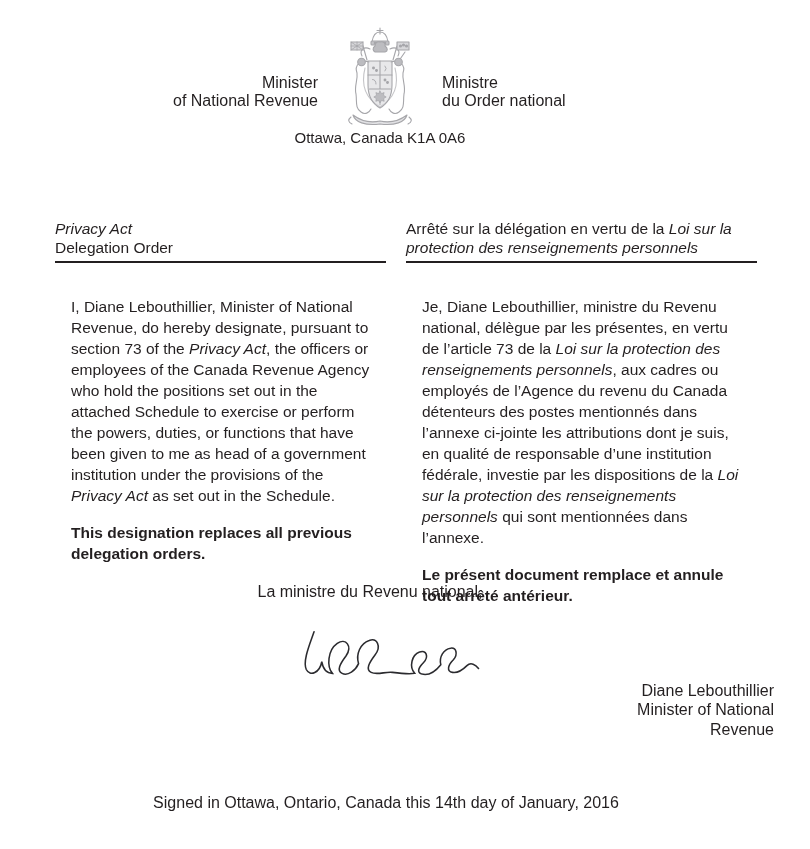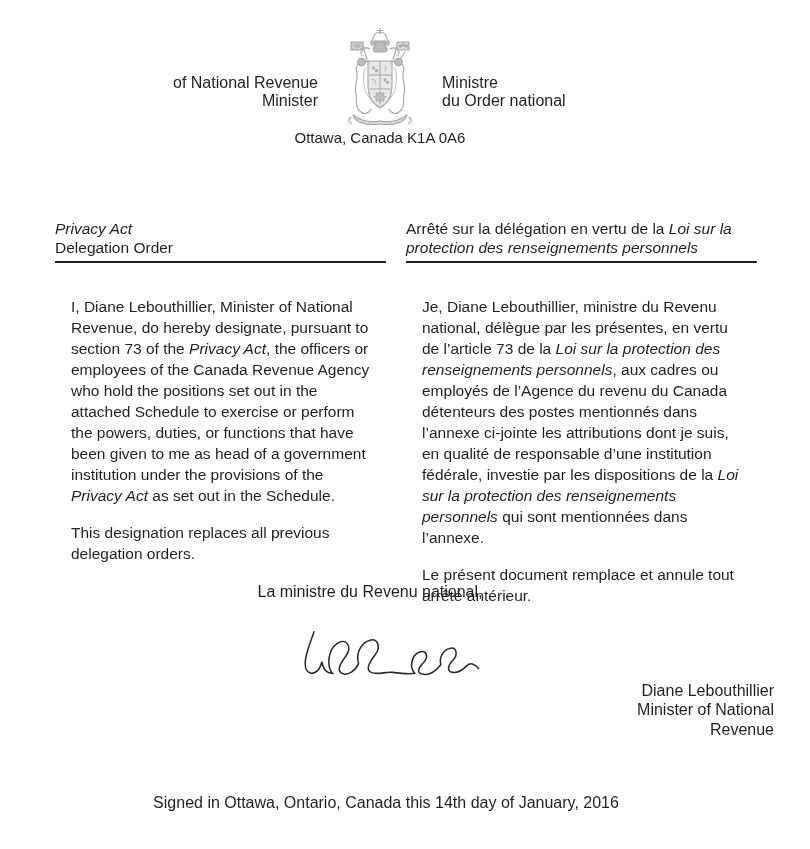--- a/index.html
+++ b/index.html
@@ -20,42 +20,42 @@
   .arms svg{width:100%;height:100%;display:block;}
   .address{position:absolute;left:252px;top:129px;width:256px;text-align:center;
            font-size:15px;}
   
   .columns{position:absolute;left:55px;top:219px;width:702px;
            display:grid;grid-template-columns:331px 351px;column-gap:20px;}
   .col-heading{margin:0;font-size:15.5px;font-weight:normal;line-height:19.3px;
            padding-bottom:3px;border-bottom:2px solid #231f20;}
   .col p{margin:16px;font-size:15.5px;line-height:21px;}
   .col p.first{margin-top:33px;}
-  .col p + p{margin-top:12px;}
+  .col p + p{margin-top:12px;font-weight:bold;}
   em{}
   
   .salutation{position:absolute;left:0;top:583px;width:740px;text-align:center;
            font-size:16px;}
   .signature-svg{position:absolute;left:296px;top:624px;width:188px;height:60px;}
   .signature-svg svg{width:100%;height:100%;display:block;}
   .signatory{position:absolute;left:0;top:681px;width:774px;text-align:right;
            font-size:16px;line-height:19.3px;}
   
   .signed-lines{position:absolute;left:0;top:793px;width:772px;text-align:center;
            font-size:16px;line-height:19.5px;}
   .signed-lines sup{font-size:10px;vertical-align:super;line-height:0;}
 </style>
 </head>
 <body>
 
 <div class="page">
 
   <div class="lh-left">
+    <div>Minister</div>
     <div>of National Revenue</div>
-    <div>Minister</div>
   </div>
 
   <div class="arms">
     <svg viewBox="0 0 82 104" fill="none" stroke="#a6a6aa" stroke-width="1.1" stroke-linecap="round" stroke-linejoin="round">
 
       <path d="M41 1 V7 M38 3.5 H44"></path>
       <path d="M33 15 C34 8 37 5 41 5 C45 5 48 8 49 15"></path>
       <rect x="32" y="14" width="18" height="4" rx="1" fill="#c3c3c7"></rect>
       <circle cx="36" cy="16" r="0.8" fill="#a6a6aa"></circle>
       <circle cx="41" cy="16" r="0.8" fill="#a6a6aa"></circle>

